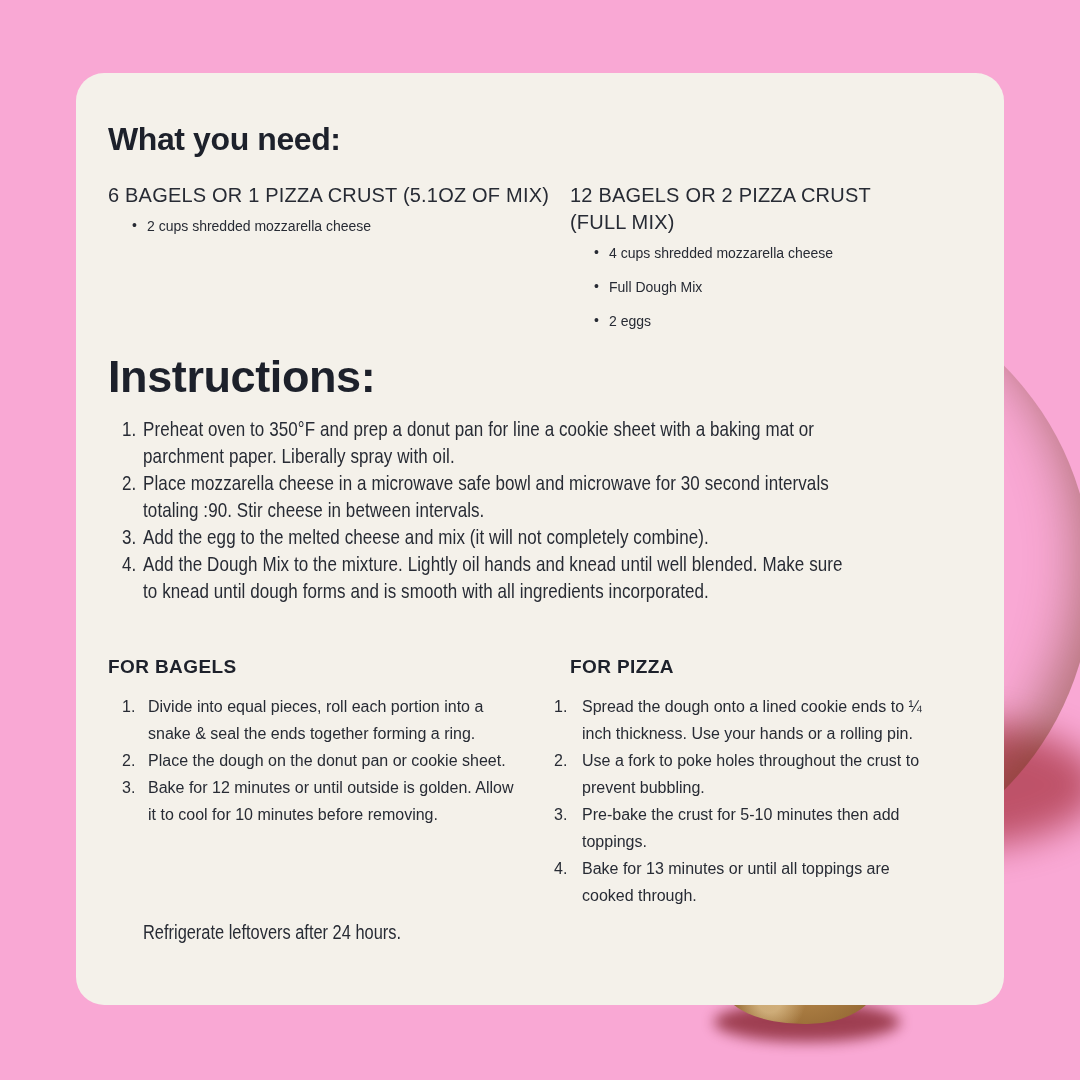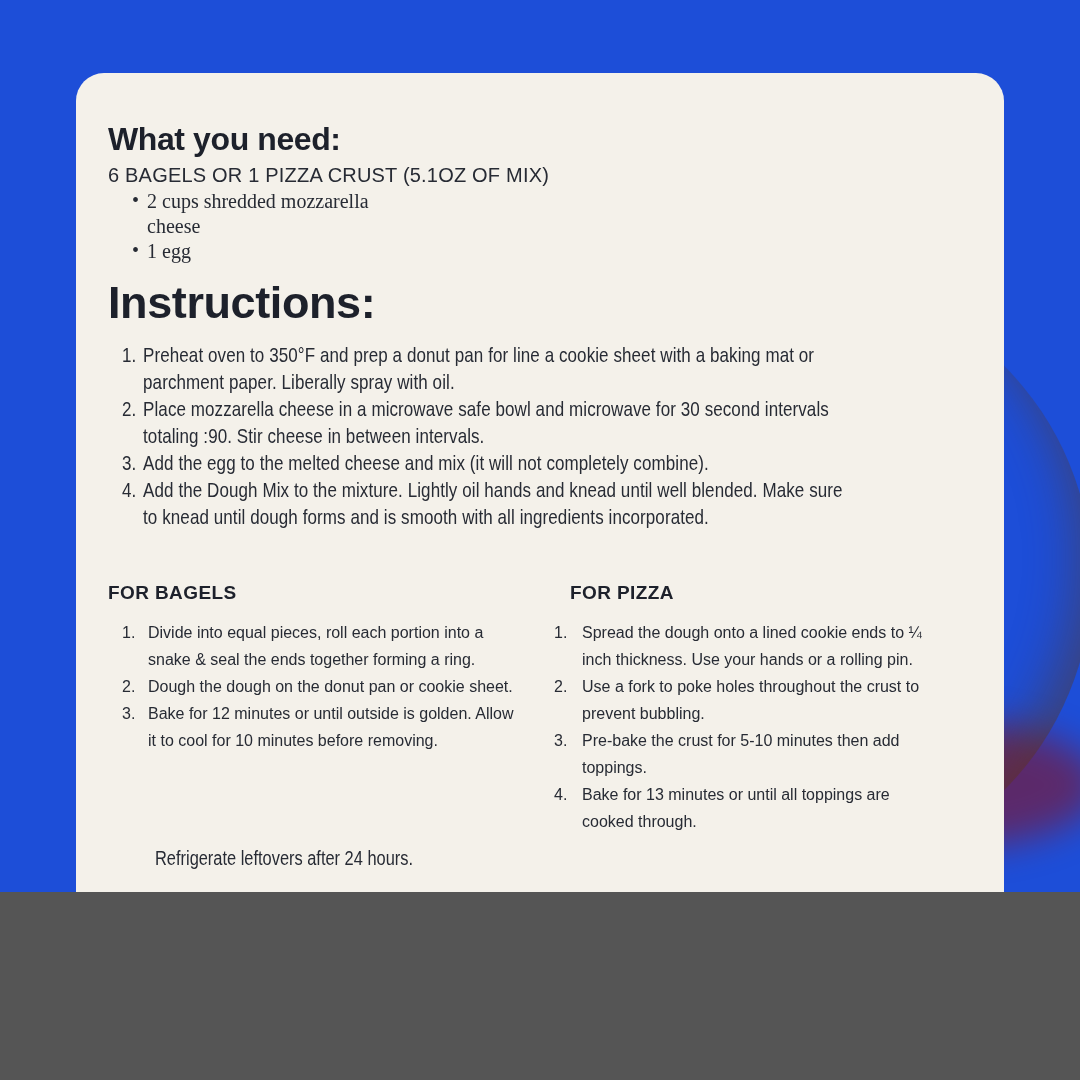--- a/index.html
+++ b/index.html
@@ -1,18 +1,18 @@
 <!DOCTYPE html>
 <html><head>
 <meta charset="utf-8">
 <style>
   html,body { margin:0; padding:0; background:#555; }
   .canvas {
-    position:relative; width:1080px; height:892px; overflow:hidden;
-    background:#1d4ed8;
+    position:relative; width:1080px; height:1080px; overflow:hidden;
+    background:#f9a8d4;
     font-family:"Liberation Sans", sans-serif;
     -webkit-font-smoothing:antialiased;
   }
   
   .bagel { position:absolute; border-radius:50%; }
   .bagel-top {
     left:248px; top:45px; width:664px; height:240px;
     background:
       radial-gradient(circle at 62% 14%, rgba(143,94,44,.75) 0 4%, rgba(143,94,44,0) 10%),
       radial-gradient(circle at 44% 6%,  rgba(238,216,172,.9) 0 3%, rgba(238,216,172,0) 8%),
@@ -50,24 +50,24 @@
     background:#F4F1EA; border-radius:28px; box-sizing:border-box;
     padding:50px 44px 0 32px; color:#272B34;
   }
   .h-display {
     margin:0; font-size:32px; line-height:1.0; font-weight:800;
     letter-spacing:-.4px; color:#1D212B;
   }
   .h2-display { margin:16px 0 0 0; font-size:45px; line-height:1.0; font-weight:800;
     letter-spacing:-.4px; color:#1D212B; }
   .grid2 { display:grid; grid-template-columns:462px 1fr; }
-  .ing-grid { margin-top:7px; }
+  .ing-grid { margin-top:27px; }
   .ing-header { font-size:20px; line-height:27px; letter-spacing:.2px; color:#272B34; }
   .col-right .ing-header { max-width:336px; }
-  ul.ing { list-style:none; margin:0; padding:0; font-size:20px; line-height:25px;font-family:Liberation Serif, serif; }
+  ul.ing { list-style:none; margin:0; padding:0; font-size:14px; line-height:34px; }
   ul.ing li { position:relative; padding-left:39px; max-width:256px; }
   ul.ing li::before { content:"\2022"; position:absolute; left:24px; top:-1px; }
   
   ol.main-ol {
     list-style:none; counter-reset:m; margin:16px 0 0 14px; padding:0;
     width:910px; transform:scaleX(.81); transform-origin:0 0;
     font-size:21px; line-height:27px; letter-spacing:.1px;
   }
   ol.main-ol li { position:relative; counter-increment:m; padding-left:26px; }
   ol.main-ol li::before { content:counter(m) "."; position:absolute; left:0; }
@@ -75,21 +75,21 @@
   .for-grid { margin-top:49px; }
   .for-header { font-size:19px; line-height:27px; font-weight:700; letter-spacing:.4px; color:#1D212B; }
   ol.sec-ol { list-style:none; counter-reset:s; margin:13px 0 0 0; padding:0;
     font-size:16px; line-height:27px; }
   ol.sec-ol li { position:relative; counter-increment:s; }
   ol.sec-ol li::before { content:counter(s) "."; position:absolute; }
   .col-left ol.sec-ol li { padding-left:40px; max-width:370px; }
   .col-left ol.sec-ol li::before { left:14px; }
   .col-right ol.sec-ol li { padding-left:12px; max-width:348px; margin-left:0; }
   .col-right ol.sec-ol li::before { left:-16px; }
-  .note-wrap { margin:10px 0 0 47px; }
+  .note-wrap { margin:10px 0 0 35px; }
   .note { display:inline-block; font-size:20px; line-height:27px;
     transform:scaleX(.82); transform-origin:0 0; white-space:nowrap; }
 </style>
 </head>
 <body>
 
 <div class="canvas">
 
   <div class="bagel bagel-top"></div>
   <div class="shadow-right"></div>
@@ -99,40 +99,47 @@
 
   <div class="card">
 
     <h1 class="h-display">What you need:</h1>
 
     <div class="grid2 ing-grid">
       <div class="col-left">
         <div class="ing-header">6 BAGELS OR 1 PIZZA CRUST (5.1OZ OF MIX)</div>
         <ul class="ing">
           <li>2 cups shredded mozzarella cheese</li>
-          <li>1 egg</li>
+        </ul>
+      </div>
+      <div class="col-right">
+        <div class="ing-header">12 BAGELS OR 2 PIZZA CRUST (FULL MIX)</div>
+        <ul class="ing">
+          <li>4 cups shredded mozzarella cheese</li>
+          <li>Full Dough Mix</li>
+          <li>2 eggs</li>
         </ul>
       </div>
     </div>
 
     <h1 class="h2-display">Instructions:</h1>
 
     <ol class="main-ol">
       <li>Preheat oven to 350°F and prep a donut pan for line a cookie sheet with a baking mat or parchment paper. Liberally spray with oil.</li>
       <li>Place mozzarella cheese in a microwave safe bowl and microwave for 30 second intervals totaling :90. Stir cheese in between intervals.</li>
       <li>Add the egg to the melted cheese and mix (it will not completely combine).</li>
       <li>Add the Dough Mix to the mixture. Lightly oil hands and knead until well blended. Make sure to knead until dough forms and is smooth with all ingredients incorporated.</li>
     </ol>
 
     <div class="grid2 for-grid">
       <div class="col-left">
         <div class="for-header">FOR BAGELS</div>
         <ol class="sec-ol">
           <li>Divide into equal pieces, roll each portion into a snake &amp; seal the ends together forming a ring.</li>
-          <li>Dough the dough on the donut pan or cookie sheet.</li>
+          <li>Place the dough on the donut pan or cookie sheet.</li>
           <li>Bake for 12 minutes or until outside is golden. Allow it to cool for 10 minutes before removing.</li>
         </ol>
       </div>
       <div class="col-right">
         <div class="for-header">FOR PIZZA</div>
         <ol class="sec-ol">
           <li>Spread the dough onto a lined cookie ends to ¼ inch thickness. Use your hands or a rolling pin.</li>
           <li>Use a fork to poke holes throughout the crust to prevent bubbling.</li>
           <li>Pre-bake the crust for 5-10 minutes then add toppings.</li>
           <li>Bake for 13 minutes or until all toppings are cooked through.</li>

